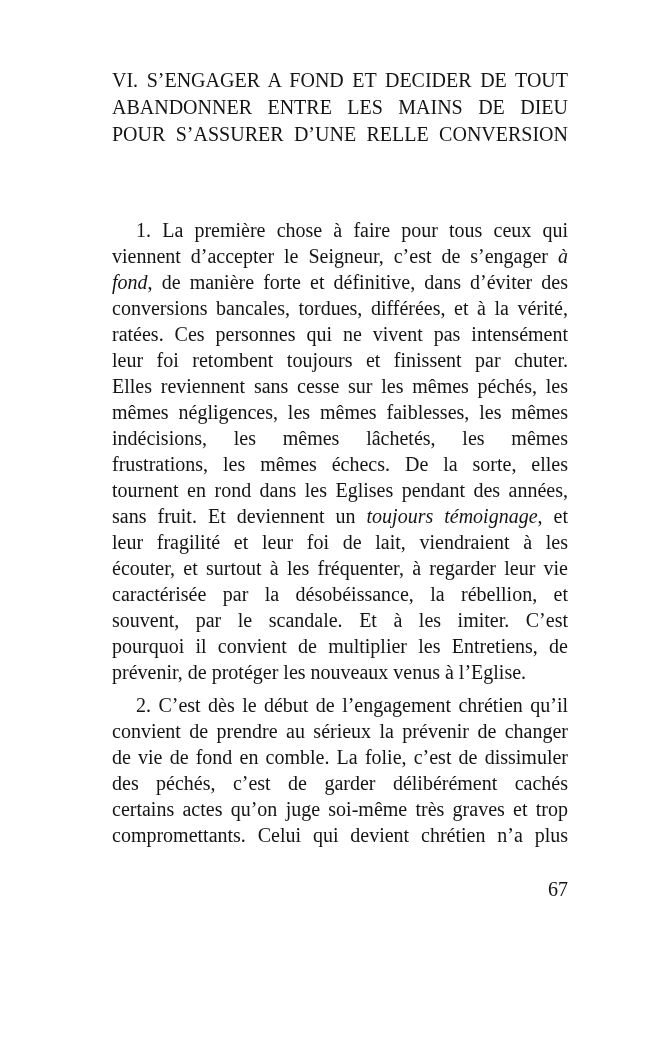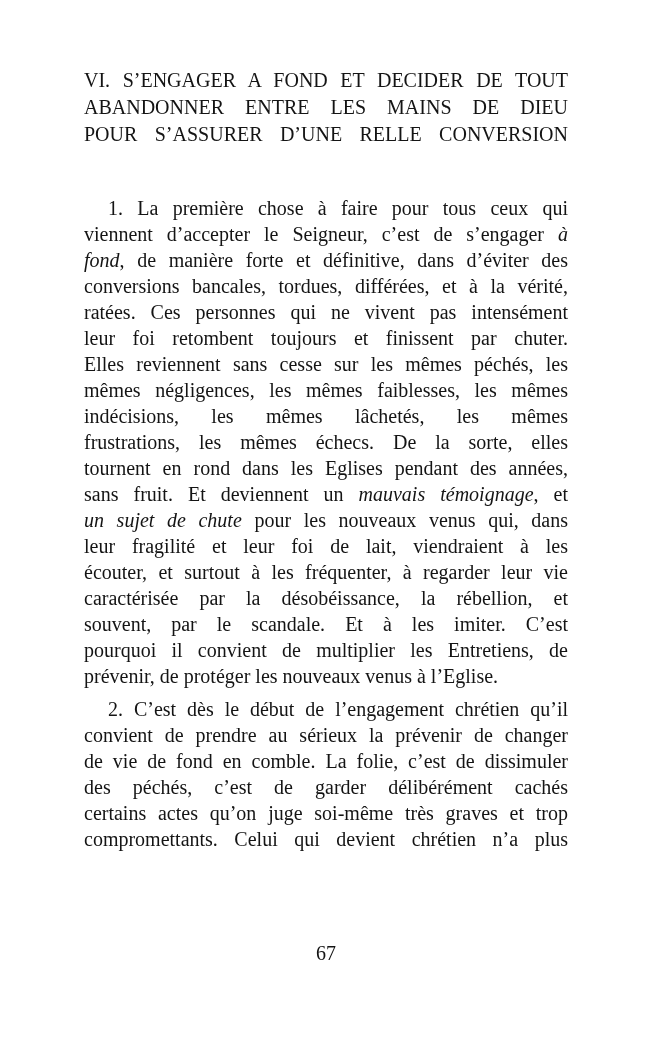--- a/index.html
+++ b/index.html
@@ -6,35 +6,35 @@
     margin: 0;
     padding: 0;
     background: #ffffff;
   }
   .page {
     position: relative;
     box-sizing: border-box;
     width: 650px;
     height: 1037px;
     background: #ffffff;
-    padding: 67px 82px 0 84px;
+    padding: 67px 82px 0 112px;
     font-family: "Liberation Serif", "DejaVu Serif", serif;
     font-size: 20px;
     color: #141414;
     overflow: hidden;
   }
   .heading {
     line-height: 27px;
   }
   .heading .hline {
     text-align: justify;
     text-align-last: justify;
   }
   .body-paragraphs {
-    margin-top: 47px;
+    margin-top: 69px;
   }
   .paragraph {
     line-height: 26px;
   }
   .paragraph + .paragraph {
     margin-top: 7px;
   }
   .line {
     text-align: justify;
     text-align-last: justify;
@@ -42,23 +42,23 @@
   .line.flush {
     text-align-last: left;
   }
   .line.indent {
     text-indent: 24px;
   }
   .line i {
     font-style: italic;
   }
   .page-number {
-    margin-top: 88px;
+    margin-top: 28px;
     line-height: 26px;
-    text-align: center;
+    text-align: right;
   }
 </style>
 </head>
 <body>
 
 <div class="page">
 
   <div class="heading">
     <div class="hline">VI. S’ENGAGER A FOND ET DECIDER DE TOUT</div>
     <div class="hline">ABANDONNER ENTRE LES MAINS DE DIEU</div>
@@ -71,22 +71,21 @@
         <div class="line"><span>viennent d’accepter le Seigneur, c’est de s’engager </span><i>à</i></div>
         <div class="line"><i>fond</i><span>, de manière forte et définitive, dans d’éviter des</span></div>
         <div class="line"><span>conversions bancales, tordues, différées, et à la vérité,</span></div>
         <div class="line"><span>ratées. Ces personnes qui ne vivent pas intensément</span></div>
         <div class="line"><span>leur foi retombent toujours et finissent par chuter.</span></div>
         <div class="line"><span>Elles reviennent sans cesse sur les mêmes péchés, les</span></div>
         <div class="line"><span>mêmes négligences, les mêmes faiblesses, les mêmes</span></div>
         <div class="line"><span>indécisions, les mêmes lâchetés, les mêmes</span></div>
         <div class="line"><span>frustrations, les mêmes échecs. De la sorte, elles</span></div>
         <div class="line"><span>tournent en rond dans les Eglises pendant des années,</span></div>
-        <div class="line"><span>sans fruit. Et deviennent un </span><i>mauvais témoignage</i><span>, et</span></div>
-        <div class="line"><i>un sujet de chute</i><span> pour les nouveaux venus qui, dans</span></div>
+        <div class="line"><span>sans fruit. Et deviennent un </span><i>toujours témoignage</i><span>, et</span></div>
         <div class="line"><span>leur fragilité et leur foi de lait, viendraient à les</span></div>
         <div class="line"><span>écouter, et surtout à les fréquenter, à regarder leur vie</span></div>
         <div class="line"><span>caractérisée par la désobéissance, la rébellion, et</span></div>
         <div class="line"><span>souvent, par le scandale. Et à les imiter. C’est</span></div>
         <div class="line"><span>pourquoi il convient de multiplier les Entretiens, de</span></div>
         <div class="line flush"><span>prévenir, de protéger les nouveaux venus à l’Eglise.</span></div>
       </div>
       <div class="paragraph">
         <div class="line indent"><span>2. C’est dès le début de l’engagement chrétien qu’il</span></div>
         <div class="line"><span>convient de prendre au sérieux la prévenir de changer</span></div>

